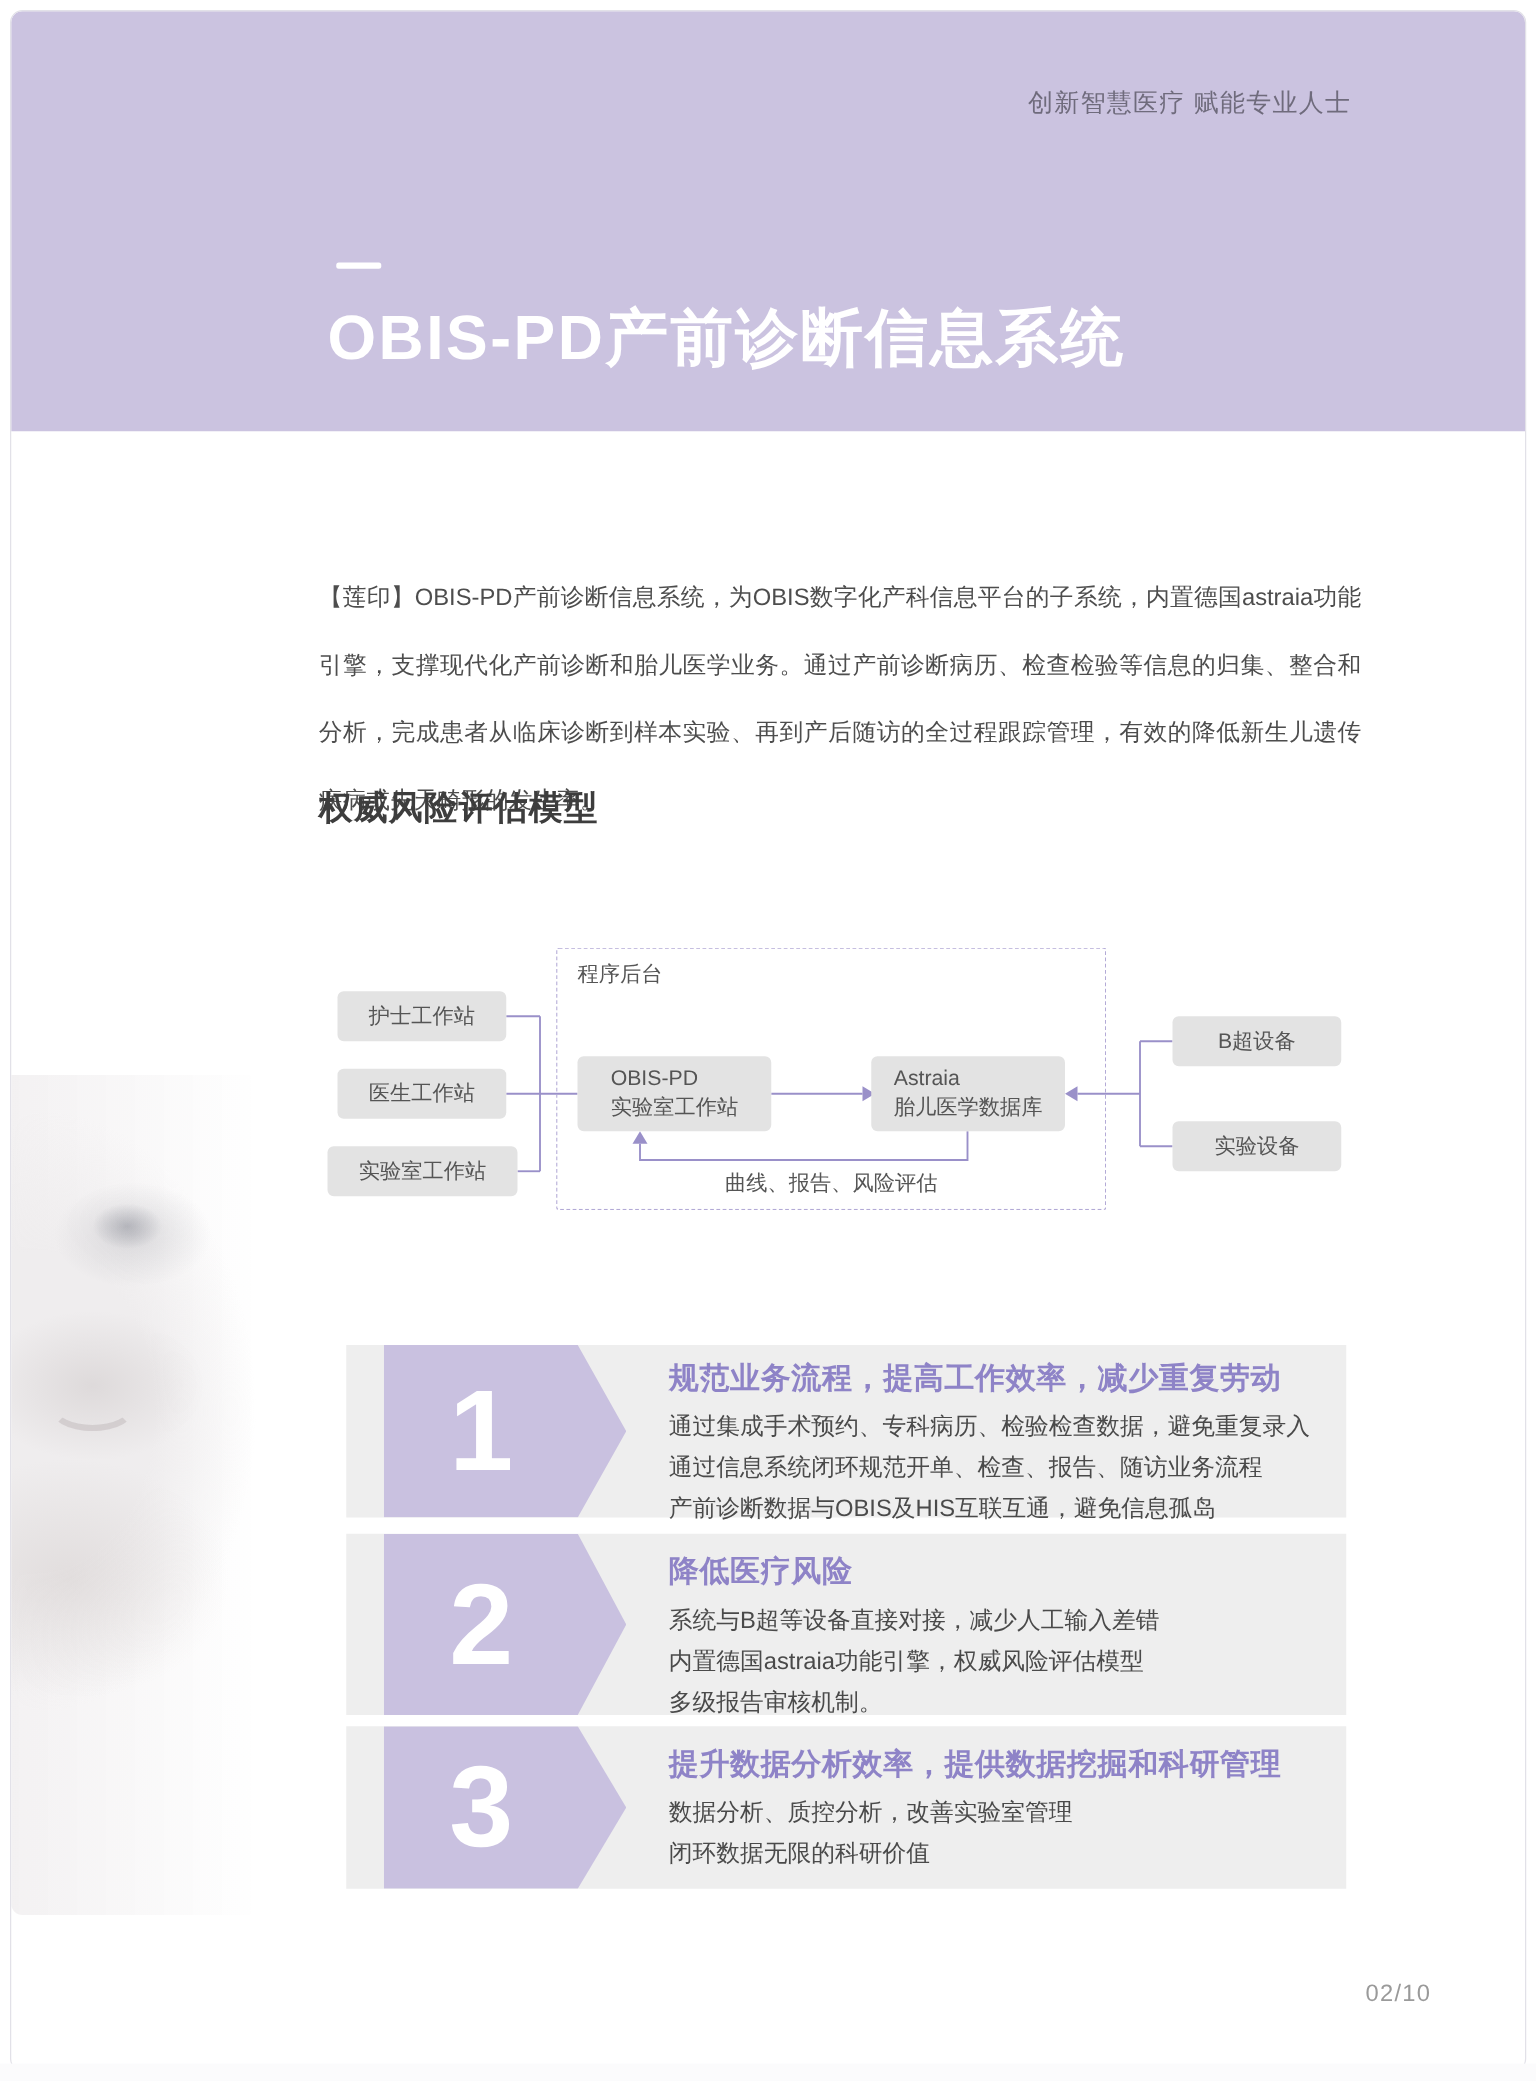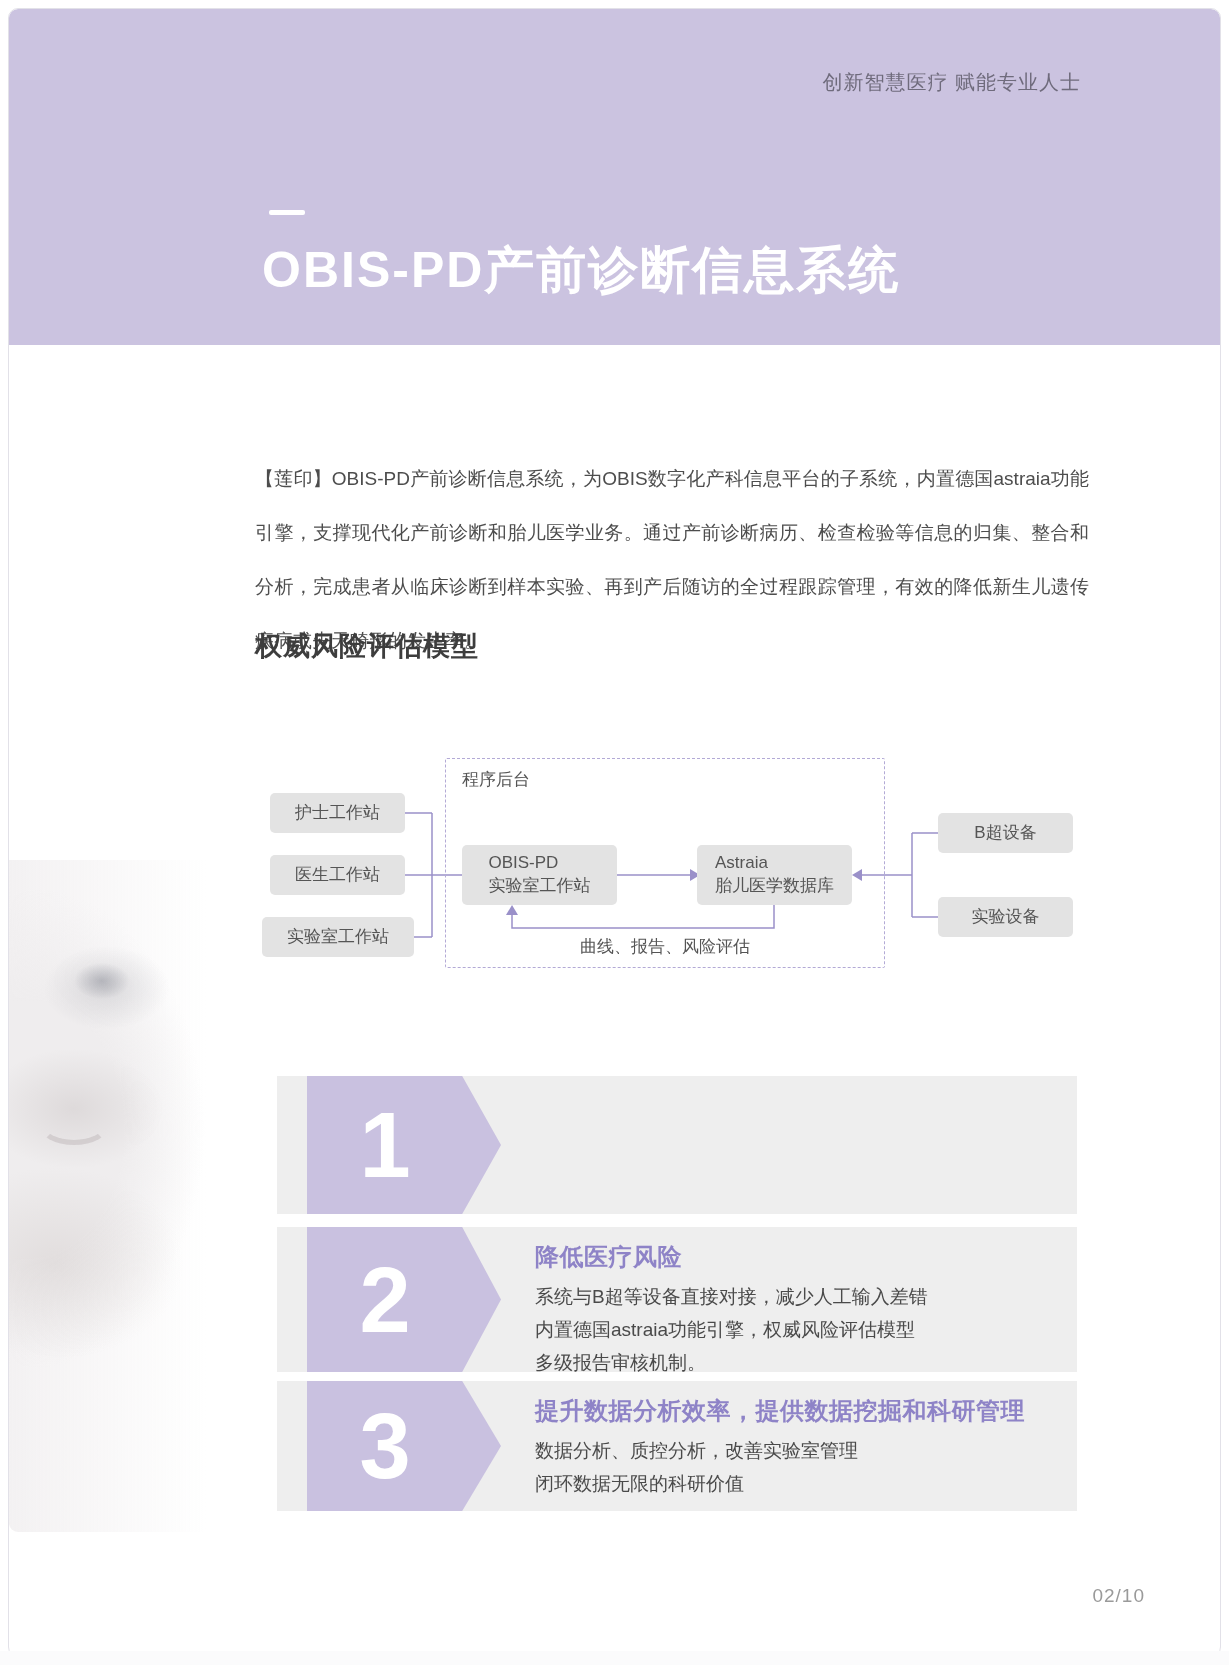--- a/index.html
+++ b/index.html
@@ -157,20 +157,26 @@
     </div>
   </div>
 
   <div class="dbox" style="left:938px; top:813px; width:135px; height:40px;">B超设备</div>
   <div class="dbox" style="left:938px; top:897px; width:135px; height:40px;">实验设备</div>
 
   <div class="feature" style="top:1076px; height:138px;">
     <div class="chevron">
       <span class="feature-number">1</span>
     </div>
+    <div class="feature-text" style="top:10px;">
+      <div class="feature-heading">规范业务流程，提高工作效率，减少重复劳动</div>
+      <div class="feature-line">通过集成手术预约、专科病历、检验检查数据，避免重复录入</div>
+      <div class="feature-line">通过信息系统闭环规范开单、检查、报告、随访业务流程</div>
+      <div class="feature-line">产前诊断数据与OBIS及HIS互联互通，避免信息孤岛</div>
+    </div>
   </div>
 
   <div class="feature" style="top:1227px; height:145px;">
     <div class="chevron">
       <span class="feature-number">2</span>
     </div>
     <div class="feature-text" style="top:14px;">
       <div class="feature-heading">降低医疗风险</div>
       <div class="feature-line">系统与B超等设备直接对接，减少人工输入差错</div>
       <div class="feature-line">内置德国astraia功能引擎，权威风险评估模型</div>

